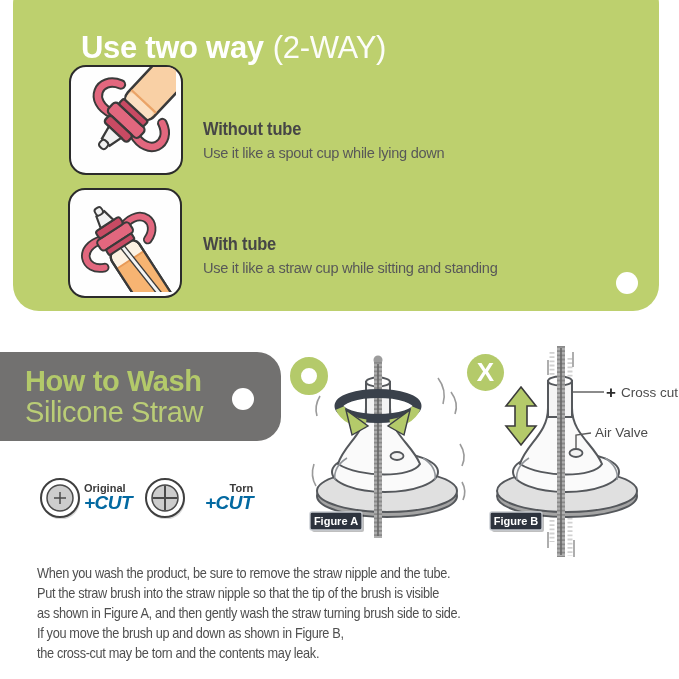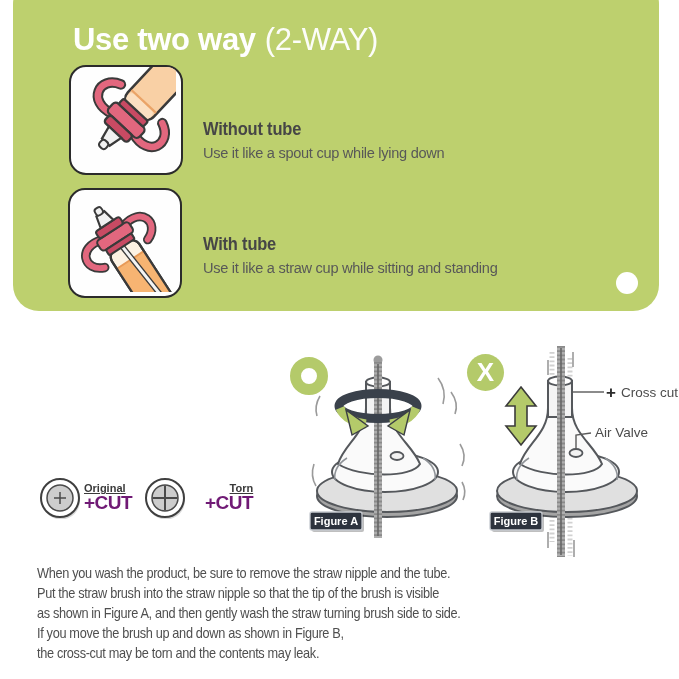--- a/index.html
+++ b/index.html
@@ -42,39 +42,39 @@
             border-radius:50%;}
   .symbol-x{left:467px;top:354px;width:37px;height:37px;border-radius:50%;
             background:#b4ca6a;}
   .symbol-x span{display:block;width:100%;text-align:center;line-height:37px;
                  font-size:26px;font-weight:800;color:#ffffff;}
 
   
   .cut-label{white-space:nowrap;}
   .cut-label-1{left:84px;top:483px;}
   .cut-label-2{left:205px;top:483px;text-align:right;}
-  .cut-small{font-size:11px;font-weight:700;color:#3a3a3a;line-height:11px;text-decoration:underline;}
-  .cut-big{font-size:19px;font-weight:700;color:#701a75;letter-spacing:-0.5px;line-height:18px;}
+  .cut-small{font-size:11px;font-weight:700;color:#3a3a3a;line-height:11px;}
+  .cut-big{font-size:19px;font-weight:700;color:#0369a1;letter-spacing:-0.5px;line-height:18px;font-style:italic;}
 
   
   .footer-text{left:37px;top:563px;width:580px;font-size:15px;line-height:19.9px;
                color:#4f4f4f;letter-spacing:-0.4px;transform:scaleX(0.85);
                transform-origin:0 0;white-space:nowrap;}
 
   svg{display:block;}
   svg text{font-family:"Liberation Sans", sans-serif;}
 </style>
 </head>
 <body>
 
 <div class="abs" style="inset:0">
 
   <section class="abs green-panel">
 
-    <h1 class="abs panel-title" style="margin:0">
+    <h1 class="abs panel-title" style="margin:8px">
       <span class="t-main">Use two way</span><span class="t-suffix">(2-WAY)</span>
     </h1>
 
     <div class="abs card card1">
       <svg width="105" height="101" viewBox="0 0 105 101">
         <g transform="translate(62,46) rotate(-137) scale(1.05)">
           <path d="M-14,-14 C-40,-22 -48,4 -27,12" fill="none" stroke="#3a3a3a" stroke-width="10" stroke-linecap="round"></path>
           <path d="M-14,-14 C-40,-22 -48,4 -27,12" fill="none" stroke="#e2677e" stroke-width="6.2" stroke-linecap="round"></path>
           <path d="M14,-14 C40,-22 48,4 27,12" fill="none" stroke="#3a3a3a" stroke-width="10" stroke-linecap="round"></path>
           <path d="M14,-14 C40,-22 48,4 27,12" fill="none" stroke="#e2677e" stroke-width="6.2" stroke-linecap="round"></path>
@@ -118,20 +118,25 @@
     </div>
 
     <div class="abs label-block lb2">
       <div class="lb-head">With tube</div>
       <div class="lb-desc">Use it like a straw cup while sitting and standing</div>
     </div>
 
     <div class="abs dot dot-panel"></div>
   </section>
 
+  <div class="abs banner">
+    <div class="abs banner-l1">How to Wash</div>
+    <div class="abs banner-l2">Silicone Straw</div>
+    <div class="abs dot dot-banner"></div>
+  </div>
 
   <div class="abs symbol-o"></div>
   <div class="abs symbol-x">
     <span>X</span>
   </div>
 
   <svg class="abs" style="left:300px;top:348px" width="175" height="205" viewBox="0 0 175 205">
     <g stroke="#9a9a9a" stroke-width="1.6" fill="none">
       <path d="M138,30 q9,12 5,26"></path>
       <path d="M151,44 q8,11 4,22"></path>

